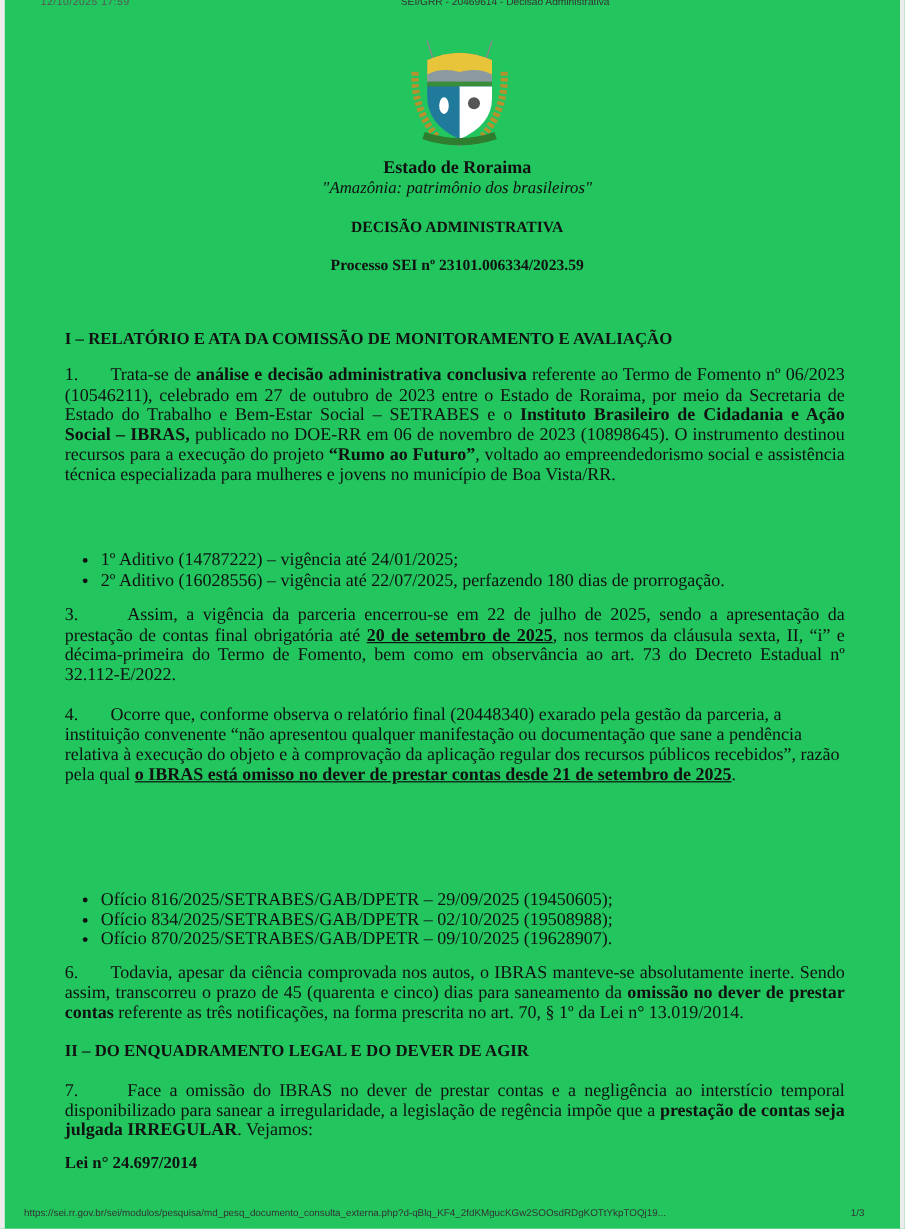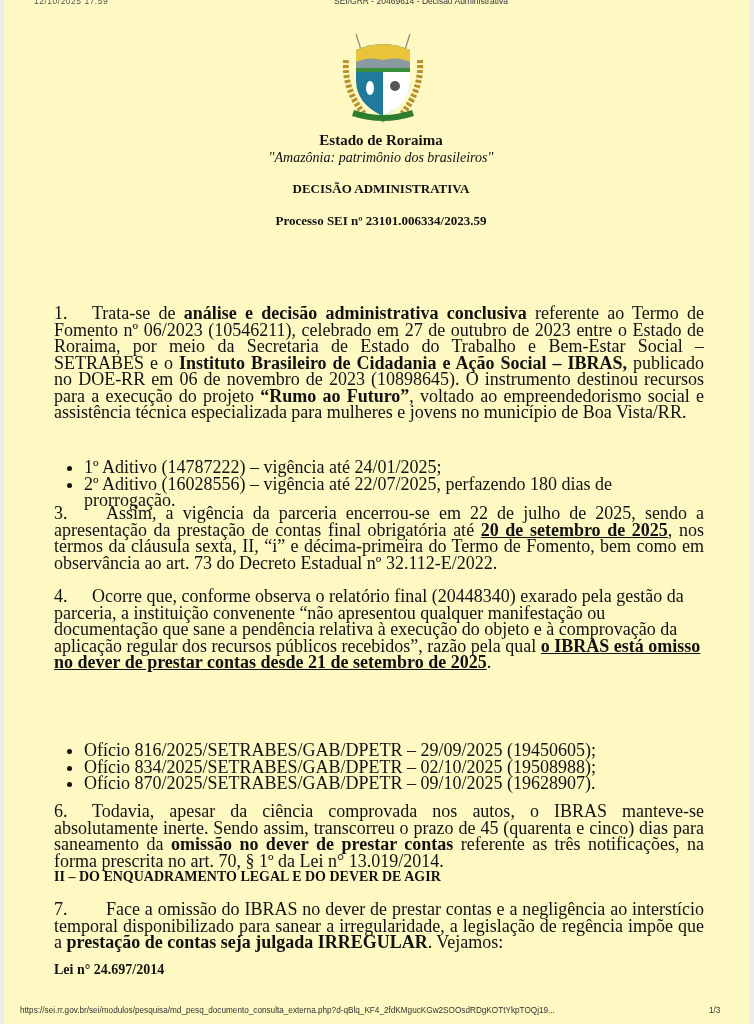--- a/index.html
+++ b/index.html
@@ -1,27 +1,27 @@
 <!DOCTYPE html>
 <html><head>
 <meta charset="utf-8">
 <style>
   html, body { margin:0; padding:0; }
   body { width:754px; height:1024px; background:#ececec; overflow:hidden; position:relative; font-family:"Liberation Serif", serif; color:#111; }
-  .page { position:absolute; left:4px; top:0; width:746px; height:1024px; background:#fef9c3; }
+  .page { position:absolute; left:4px; top:0; width:746px; height:1024px; background:#22c55e; }
   .hdr { position:absolute; top:-4px; left:0; width:100%; height:12px; font-family:"Liberation Sans", sans-serif; font-size:8.5px; color:#333; }
   .hdr .date { position:absolute; left:30px; top:0; color:#555; letter-spacing:0.5px; }
   .hdr .title { position:absolute; left:330px; top:0; }
   .crest { position:absolute; left:336px; top:30px; width:86px; height:100px; }
   .center { position:absolute; left:0; width:754px; text-align:center; }
   .state { top:132px; font-size:15px; font-weight:bold; }
   .motto { top:150px; font-size:14px; font-style:italic; }
   .doctitle { top:181px; font-size:13px; font-weight:bold; }
   .proc { top:213px; font-size:13px; font-weight:bold; }
-  .body { position:absolute; left:50px; width:650px; font-size:18px; line-height:16.5px; }
+  .body { position:absolute; left:50px; width:650px; font-size:15px; line-height:16.5px; }
   .sec { font-weight:bold; font-size:14px; }
   .j { text-align:justify; text-align-last:auto; }
   .num { display:inline-block; width:38px; }
   .num2 { display:inline-block; width:52px; }
   b { font-weight:bold; }
   u { text-decoration:underline;margin-top:34px; }
   ul { margin:4px; padding-left:26px; }
   ul li { list-style:disc; margin:0; }
   .footer { position:absolute; top:1006px; left:0; width:754px; font-family:"Liberation Sans", sans-serif; font-size:8.2px; color:#333; }
   .footer .url { position:absolute; left:16px; }
@@ -50,20 +50,21 @@
     <ellipse cx="30" cy="58" rx="4" ry="7" fill="#fff"></ellipse>
     <circle cx="55" cy="56" r="5" fill="#555"></circle>
     <path d="M14 80 Q43 90 72 80 L74 86 Q43 96 12 86 Z" fill="#2f7d2f"></path>
   </svg>
 
   <div class="center state">Estado de Roraima</div>
   <div class="center motto">"Amazônia: patrimônio dos brasileiros"</div>
   <div class="center doctitle">DECISÃO ADMINISTRATIVA</div>
   <div class="center proc">Processo SEI nº 23101.006334/2023.59</div>
 
+  <div class="body sec" style="top:276px;">I – RELATÓRIO E ATA DA COMISSÃO DE MONITORAMENTO E AVALIAÇÃO</div>
 
   <div class="body j" style="top:305px;">
     <span class="num">1.</span><span>Trata-se de </span><b>análise e decisão administrativa conclusiva</b><span> referente ao Termo de Fomento nº 06/2023 (10546211), celebrado em 27 de outubro de 2023 entre o Estado de Roraima, por meio da Secretaria de Estado do Trabalho e Bem-Estar Social – SETRABES e o </span><b>Instituto Brasileiro de Cidadania e Ação Social – IBRAS,</b><span> publicado no DOE-RR em 06 de novembro de 2023 (10898645). O instrumento destinou recursos para a execução do projeto </span><b>“Rumo ao Futuro”</b><span>, voltado ao empreendedorismo social e assistência técnica especializada para mulheres e jovens no município de Boa Vista/RR.</span>
   </div>
 
   <div class="body" style="top:455px;">
     <ul>
       <li>1º Aditivo (14787222) – vigência até 24/01/2025;</li>
       <li>2º Aditivo (16028556) – vigência até 22/07/2025, perfazendo 180 dias de prorrogação.</li>
     </ul>

